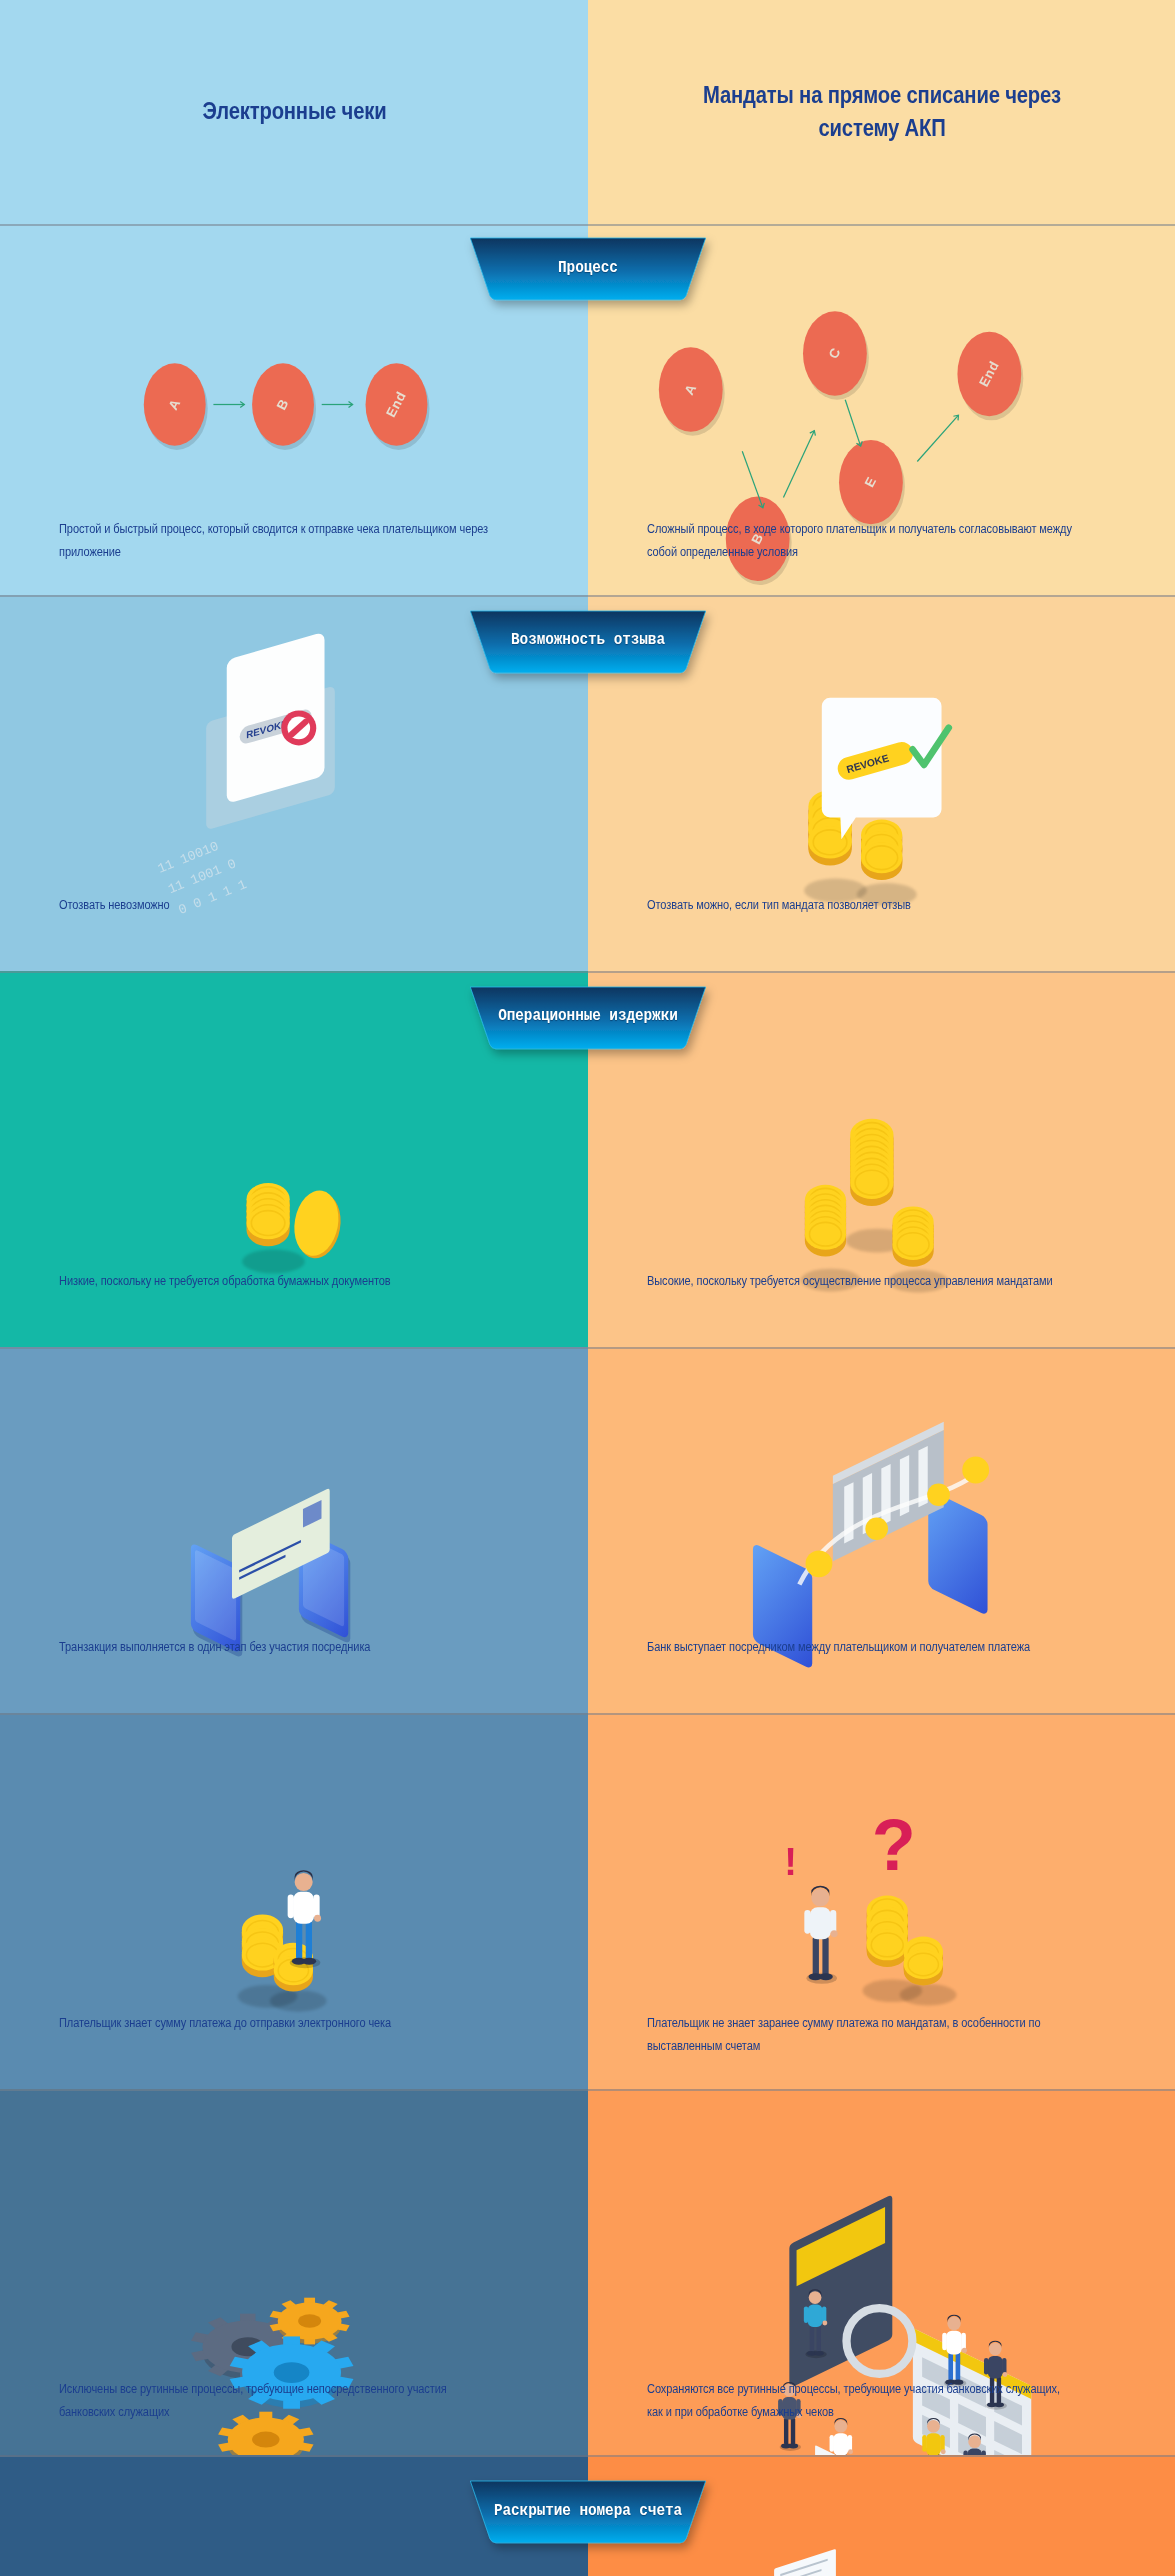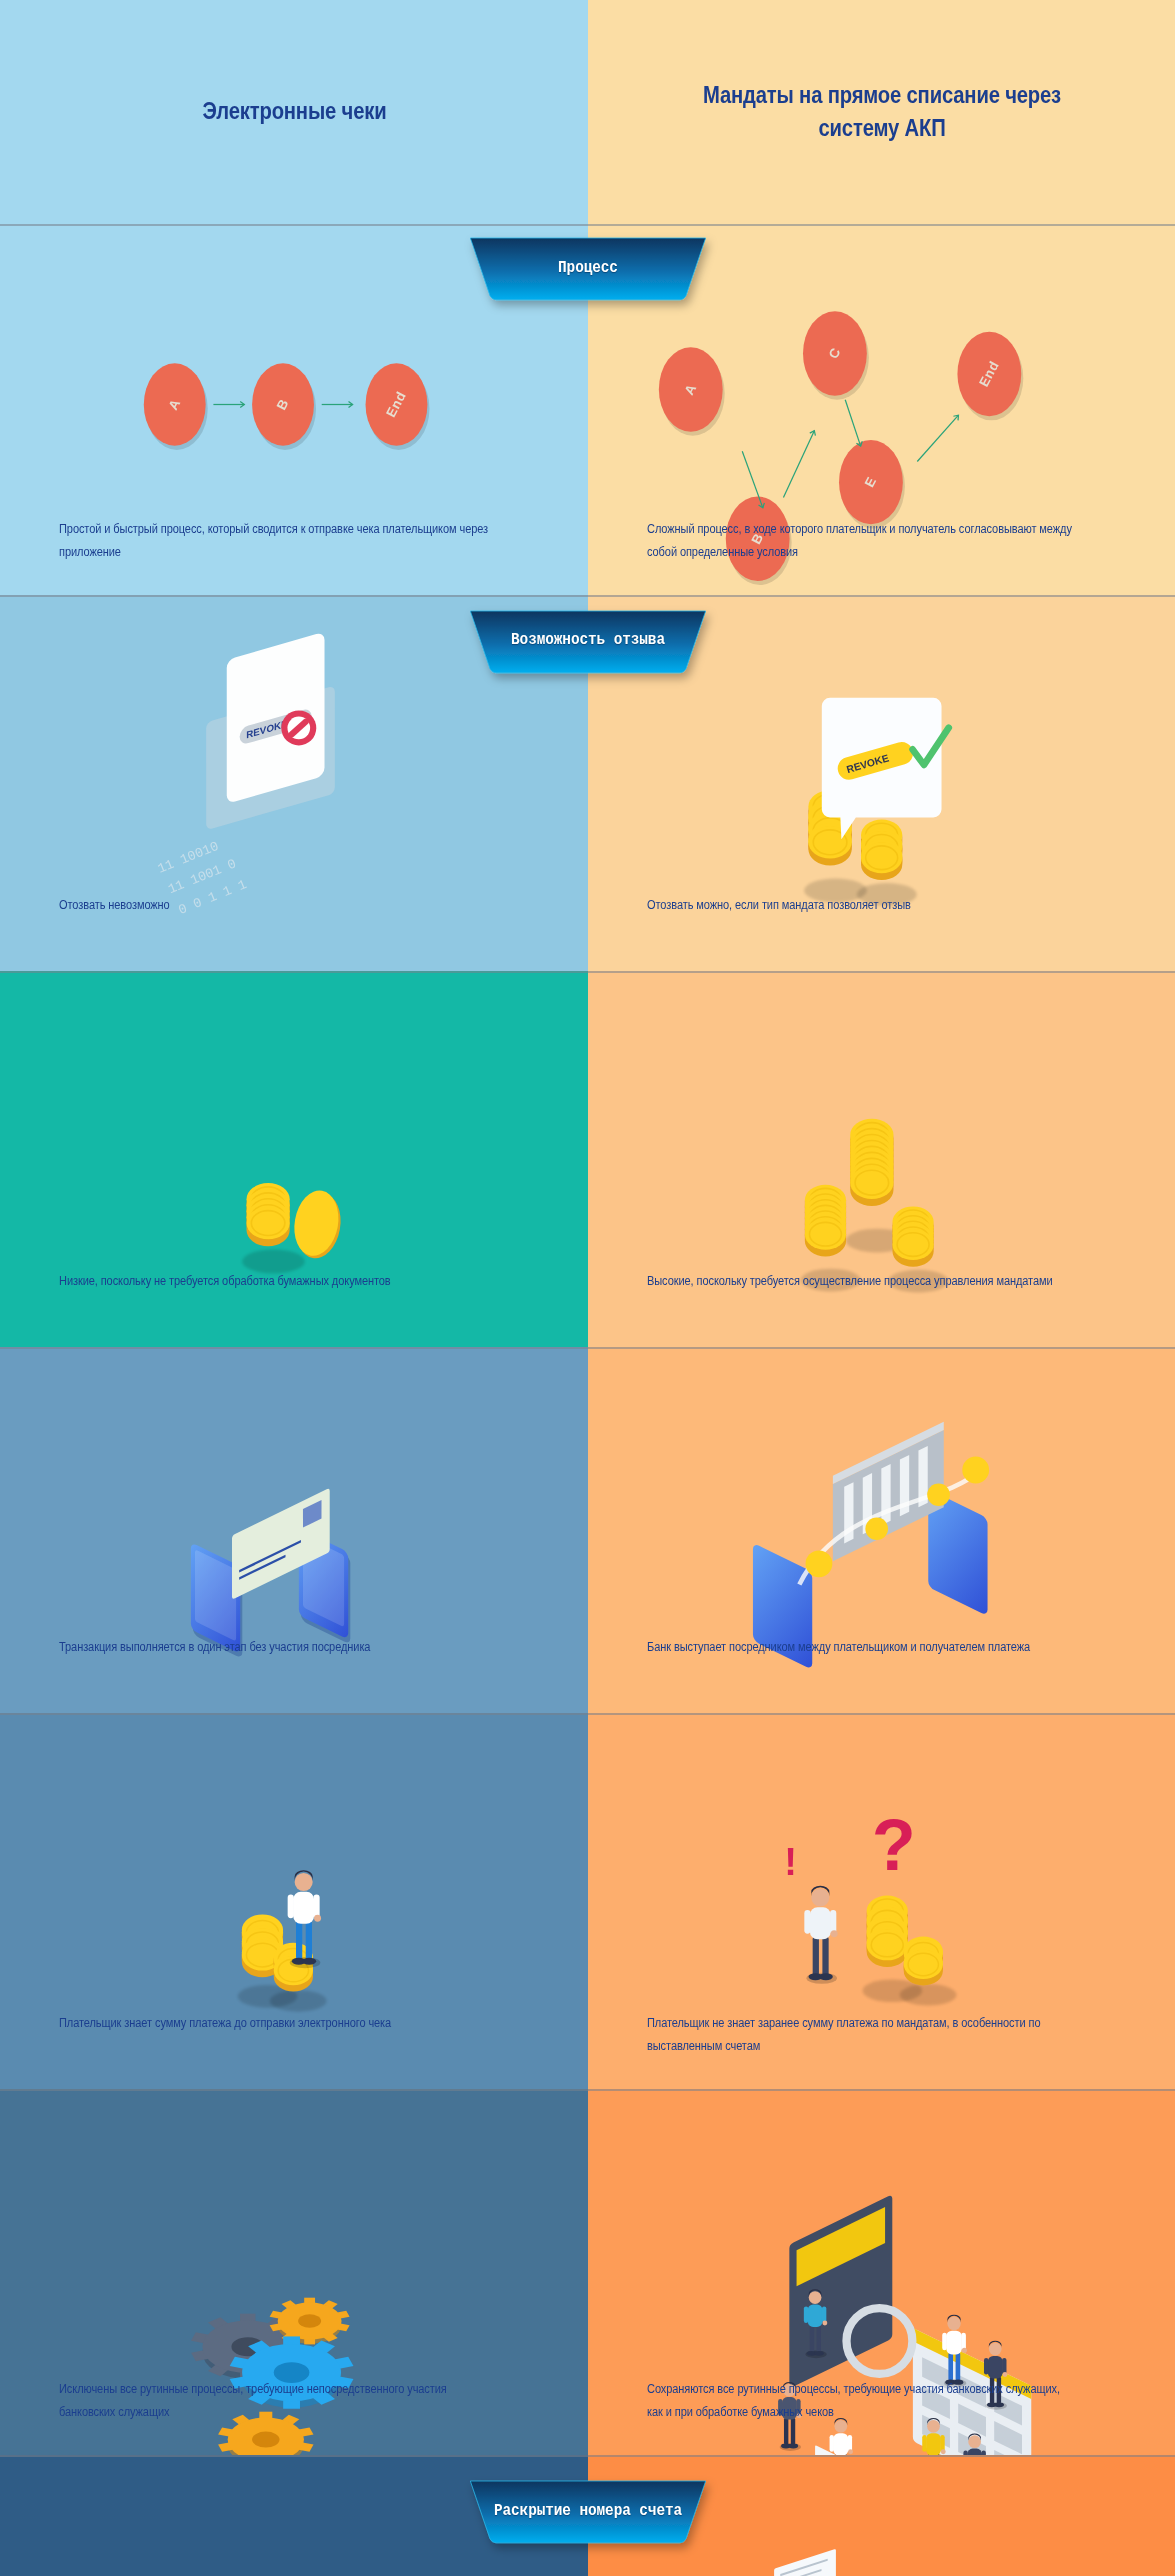--- a/index.html
+++ b/index.html
@@ -511,20 +511,38 @@
       <path d="M-40,0 a40,30 0 0,0 80,0 l0,13 a40,30 0 0,1 -80,0 z" fill="#e8a51a"></path>
       <ellipse cx="0" cy="0" rx="40" ry="30" fill="#ffd21f"></ellipse>
       <ellipse cx="0" cy="0" rx="31" ry="23" fill="none" stroke="#f6c514" stroke-width="3"></ellipse>
                 </g>
               </g>
             </svg>
       </div>
       <div class="caption cap-dark" style="top:299px">Высокие, поскольку требуется осуществление процесса управления мандатами</div>
     </div>
 
+    <div class="banner" style="top:15.5px">
+      <svg viewBox="0 0 500 130" preserveAspectRatio="none">
+        <defs>
+          <linearGradient id="bg2" x1="0" y1="0" x2="0" y2="1">
+            <stop offset="0" stop-color="#07355f"></stop>
+            <stop offset="0.55" stop-color="#0a6fae"></stop>
+            <stop offset="1" stop-color="#00aeef"></stop>
+          </linearGradient>
+          <filter id="bsh2" x="-30%" y="-30%" width="180%" height="190%">
+            <feDropShadow dx="6" dy="10" stdDeviation="9" flood-color="#000" flood-opacity="0.30"></feDropShadow>
+          </filter>
+        </defs>
+        <path d="M22,0 L60,40 L38,40 Z" fill="#0a2f52"></path>
+        <path d="M478,0 L440,40 L462,40 Z" fill="#0a2f52"></path>
+        <path d="M22,0 L478,0 L440,112 a14,14 0 0,1 -12,8 L72,120 a14,14 0 0,1 -12,-8 Z" fill="url(#bg2)" stroke="#29b6e8" stroke-width="1.6" filter="url(#bsh2)"></path>
+      </svg>
+      <div class="banner-label">Операционные издержки</div>
+    </div>
       </div>
       <div class="section" style="top: 1347px; height: 366px;">
     <div class="pane-sep"></div>
 
     <div class="pane" style="background:#6a9cc0">
       <div class="art">
         <svg style="left:170px;top:108px" width="268" height="216" viewBox="0 0 520 420">
       <defs>
                 <linearGradient id="phoneg" x1="0" y1="0" x2="1" y2="1">
         <stop offset="0" stop-color="#63a3f5"></stop>

